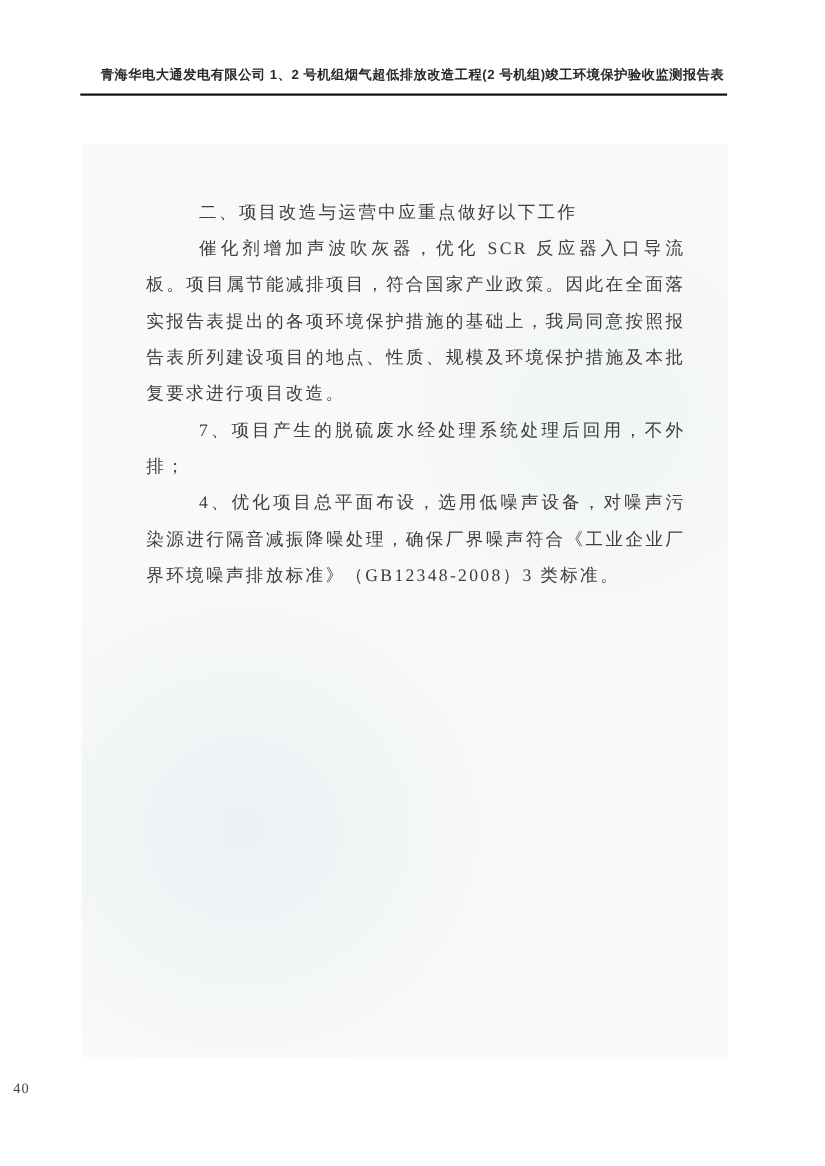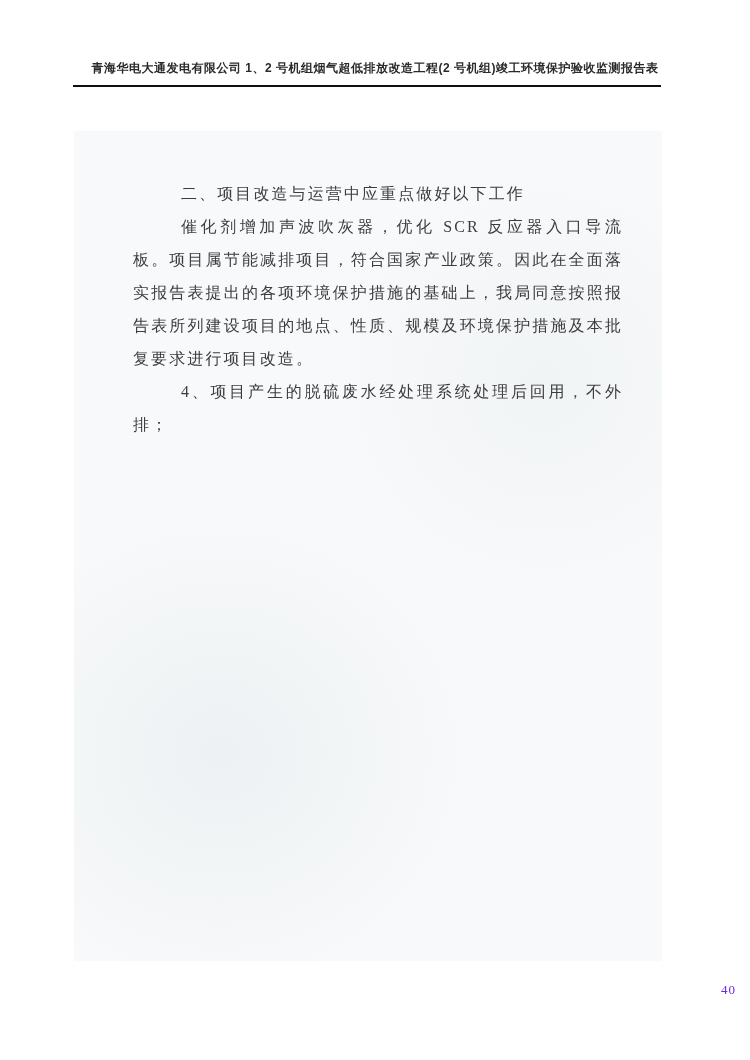--- a/index.html
+++ b/index.html
@@ -61,42 +61,43 @@
     text-align: justify;
   }
   .doc-body p {
     text-indent: 48px;
     margin: 0;
   }
   
   .page-footer {
     position: absolute;
     top: 971px;
-    left: 0;
+    left: 12px;
     width: 736px;
-    text-align: right;
+    text-align: left;
     font-size: 13px;
-    color: #6d28d9;
+    color: #404040;
     letter-spacing: 1px;
   }
 </style>
 </head>
 <body>
 
 <div class="page">
 
   <div class="header-title">青海华电大通发电有限公司 1、2 号机组烟气超低排放改造工程(2 号机组)竣工环境保护验收监测报告表</div>
 
   <div class="header-rule"></div>
 
   <div class="scan-area">
     <div class="doc-body">
       <p>二、项目改造与运营中应重点做好以下工作</p>
       <p>催化剂增加声波吹灰器，优化 SCR 反应器入口导流板。项目属节能减排项目，符合国家产业政策。因此在全面落实报告表提出的各项环境保护措施的基础上，我局同意按照报告表所列建设项目的地点、性质、规模及环境保护措施及本批复要求进行项目改造。</p>
-      <p>4、项目产生的脱硫废水经处理系统处理后回用，不外排；</p>
+      <p>7、项目产生的脱硫废水经处理系统处理后回用，不外排；</p>
+      <p>4、优化项目总平面布设，选用低噪声设备，对噪声污染源进行隔音减振降噪处理，确保厂界噪声符合《工业企业厂界环境噪声排放标准》（GB12348-2008）3 类标准。</p>
     </div>
   </div>
 
   <div class="page-footer">
     <span>40</span>
   </div>
 
 </div>
 
 </body></html>

